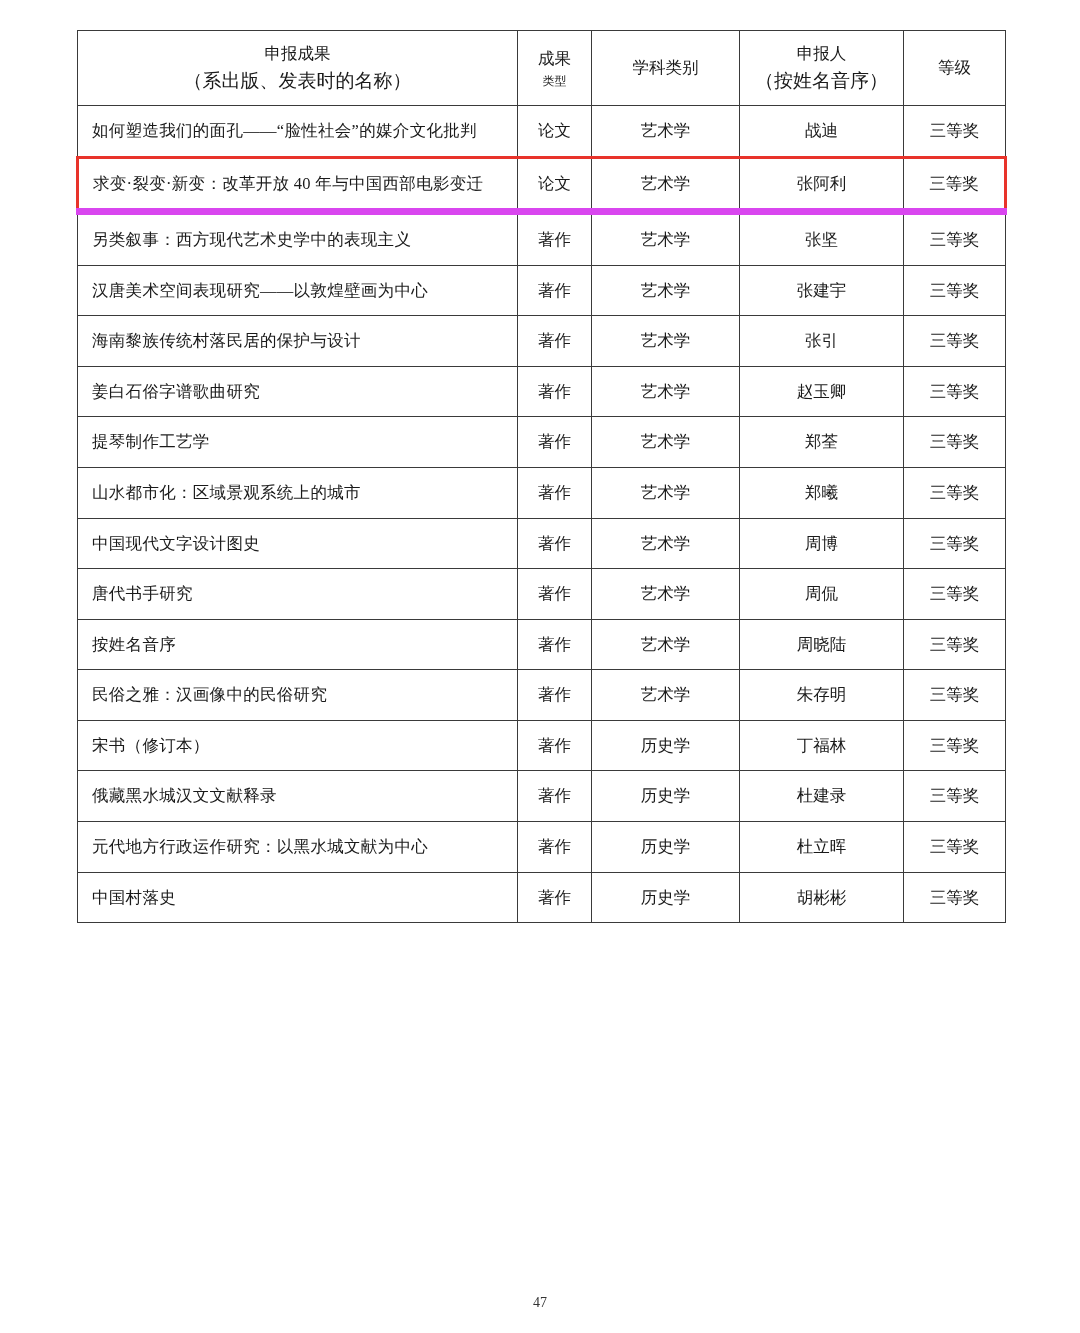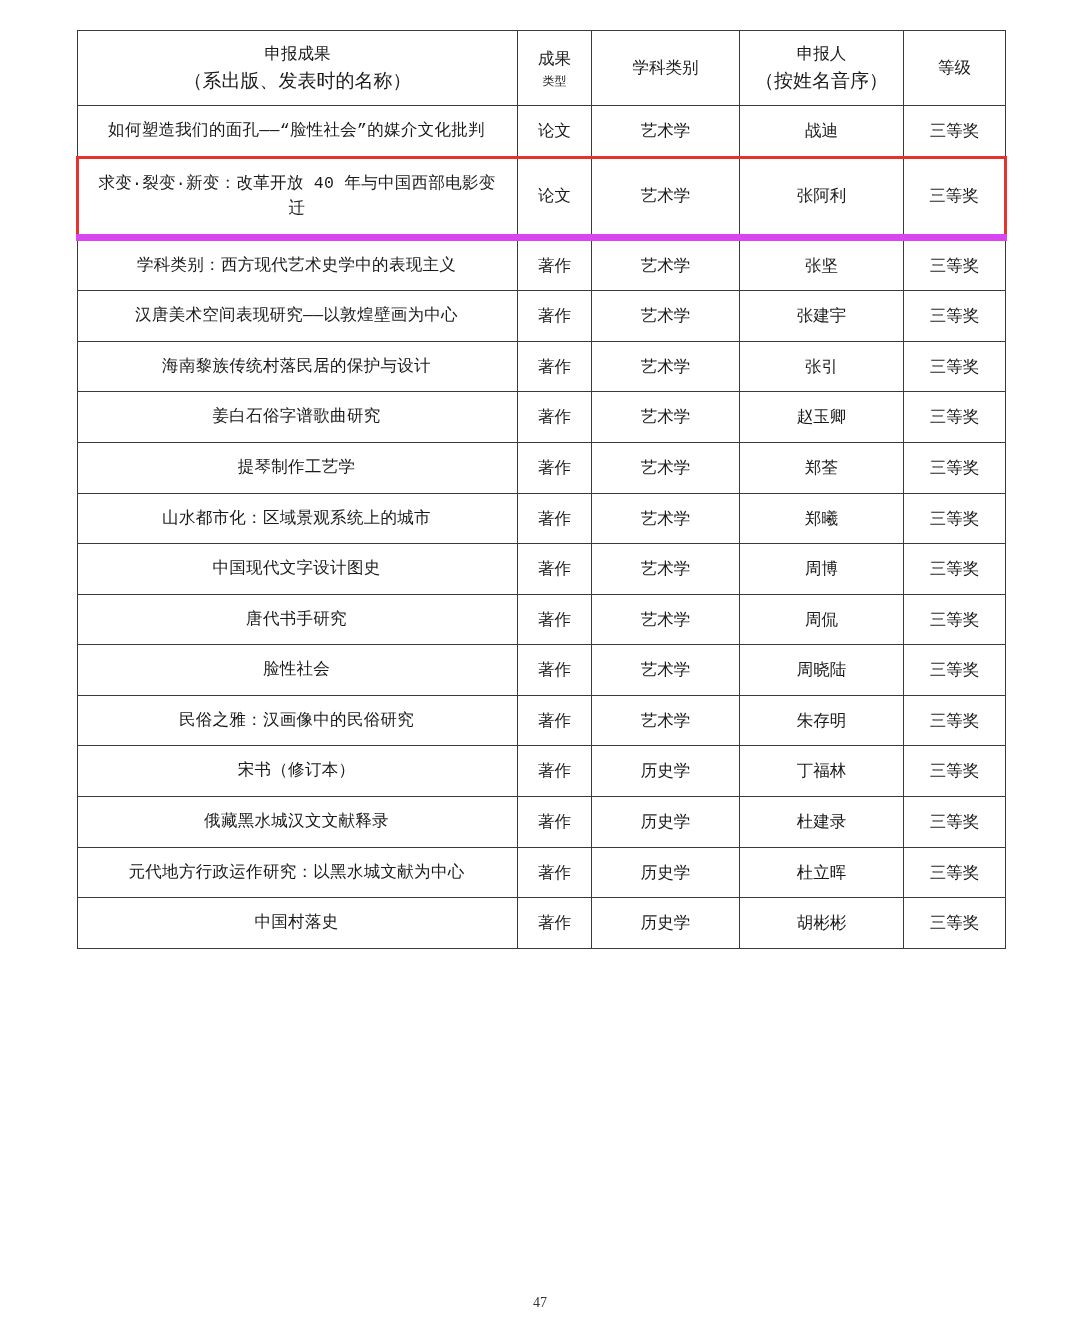--- a/index.html
+++ b/index.html
@@ -40,24 +40,23 @@
     padding: 10px 4px;
     font-size: 17px;
     line-height: 1.5;
   }
   thead th .sub {
     display: block;
     font-size: 19px;
     line-height: 1.5;
   }
   td.c-title {
-    text-align: center;
+    text-align: left;
     padding: 12px 16px 12px 14px;
     letter-spacing: 0.3px;
-    font-family: Liberation Mono, monospace;
   }
   td.c-type, td.c-field, td.c-person, td.c-level {
     text-align: center;
     padding: 12px 4px;
   }
   col.w-title { width: 440px; }
   col.w-type { width: 74px; }
   col.w-field { width: 148px; }
   col.w-person { width: 164px; }
   col.w-level { width: 102px; }
@@ -122,21 +121,21 @@
           <td class="c-level">三等奖</td>
         </tr>
         <tr class="highlight-row">
           <td class="c-title">求变·裂变·新变：改革开放 40 年与中国西部电影变迁</td>
           <td class="c-type">论文</td>
           <td class="c-field">艺术学</td>
           <td class="c-person">张阿利</td>
           <td class="c-level">三等奖</td>
         </tr>
         <tr>
-          <td class="c-title">学科类别：西方现代艺术史学中的表现主义</td>
+          <td class="c-title">另类叙事：西方现代艺术史学中的表现主义</td>
           <td class="c-type">著作</td>
           <td class="c-field">艺术学</td>
           <td class="c-person">张坚</td>
           <td class="c-level">三等奖</td>
         </tr>
         <tr>
           <td class="c-title">汉唐美术空间表现研究——以敦煌壁画为中心</td>
           <td class="c-type">著作</td>
           <td class="c-field">艺术学</td>
           <td class="c-person">张建宇</td>
@@ -178,21 +177,21 @@
           <td class="c-level">三等奖</td>
         </tr>
         <tr>
           <td class="c-title">唐代书手研究</td>
           <td class="c-type">著作</td>
           <td class="c-field">艺术学</td>
           <td class="c-person">周侃</td>
           <td class="c-level">三等奖</td>
         </tr>
         <tr>
-          <td class="c-title">脸性社会</td>
+          <td class="c-title">按姓名音序</td>
           <td class="c-type">著作</td>
           <td class="c-field">艺术学</td>
           <td class="c-person">周晓陆</td>
           <td class="c-level">三等奖</td>
         </tr>
         <tr>
           <td class="c-title">民俗之雅：汉画像中的民俗研究</td>
           <td class="c-type">著作</td>
           <td class="c-field">艺术学</td>
           <td class="c-person">朱存明</td>

